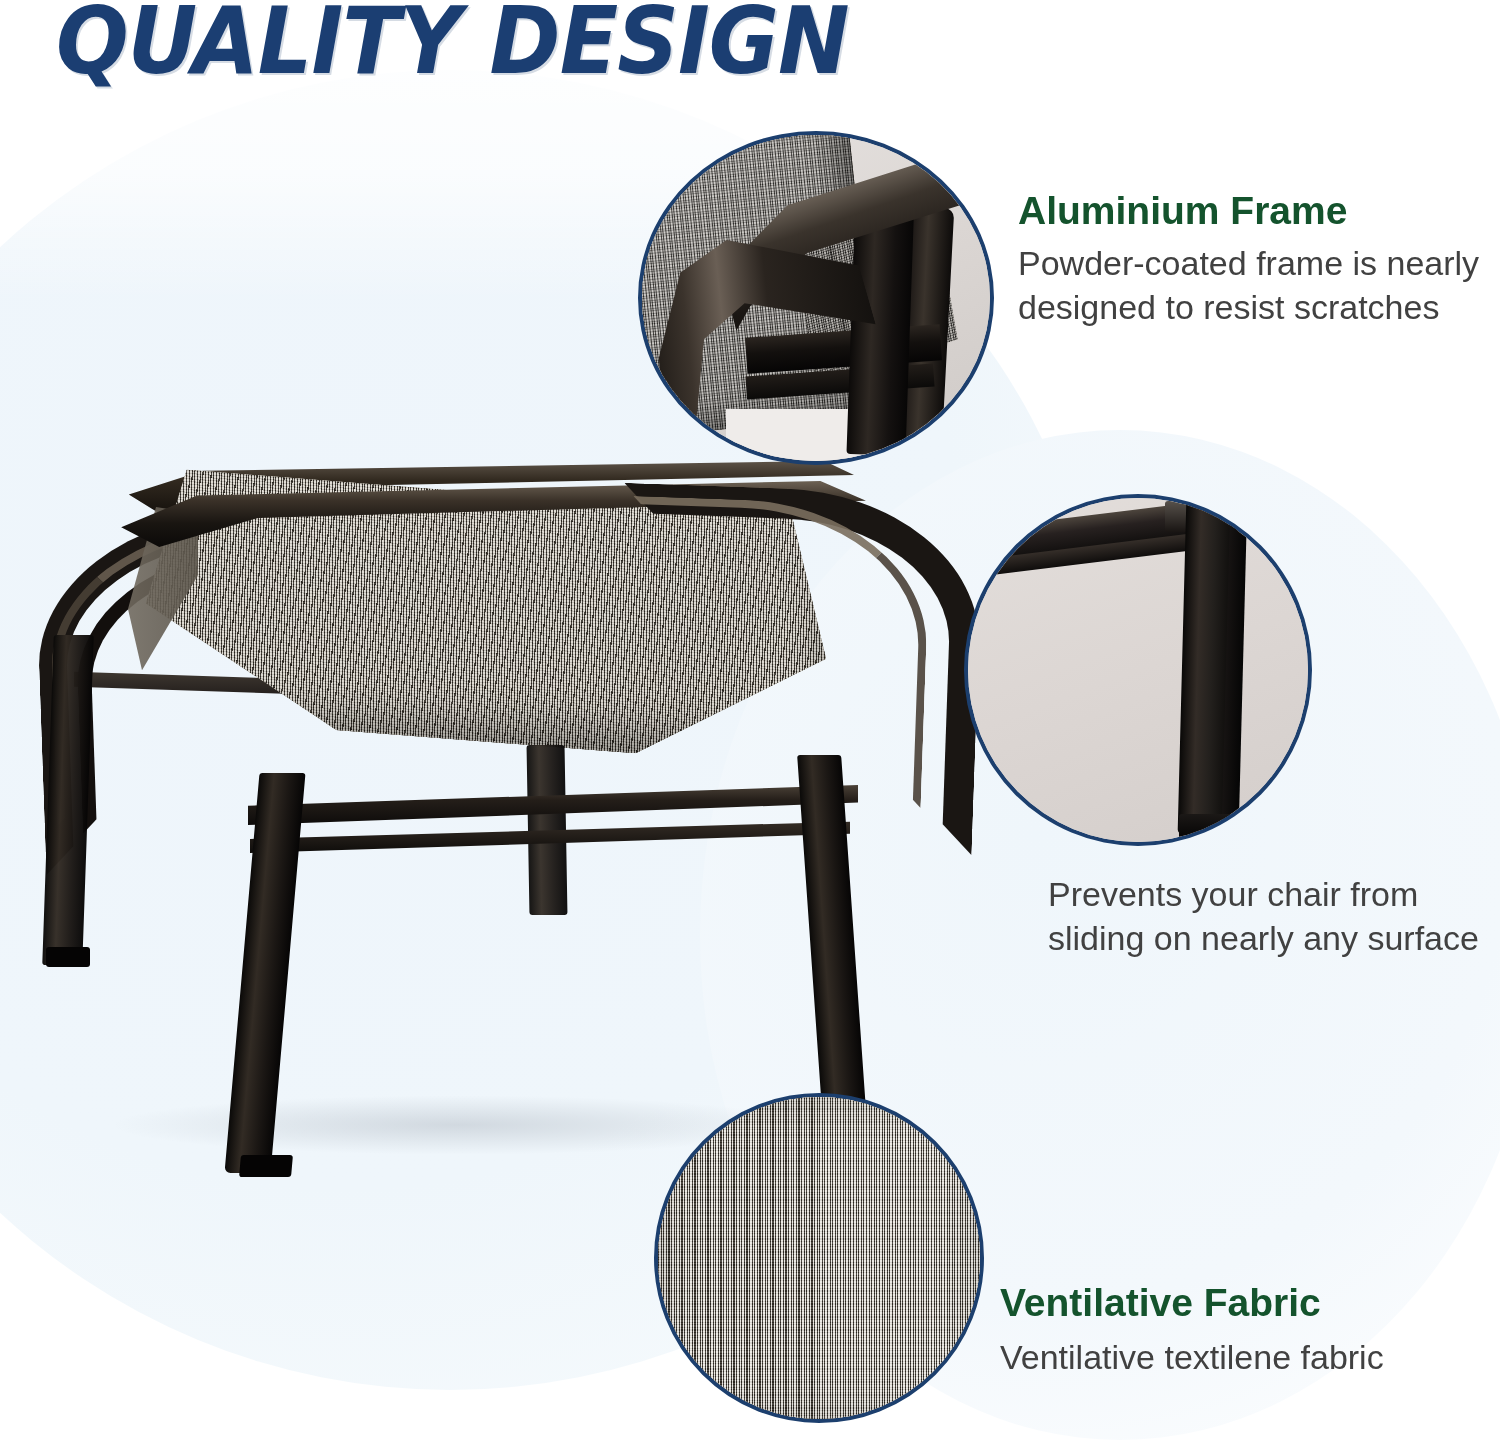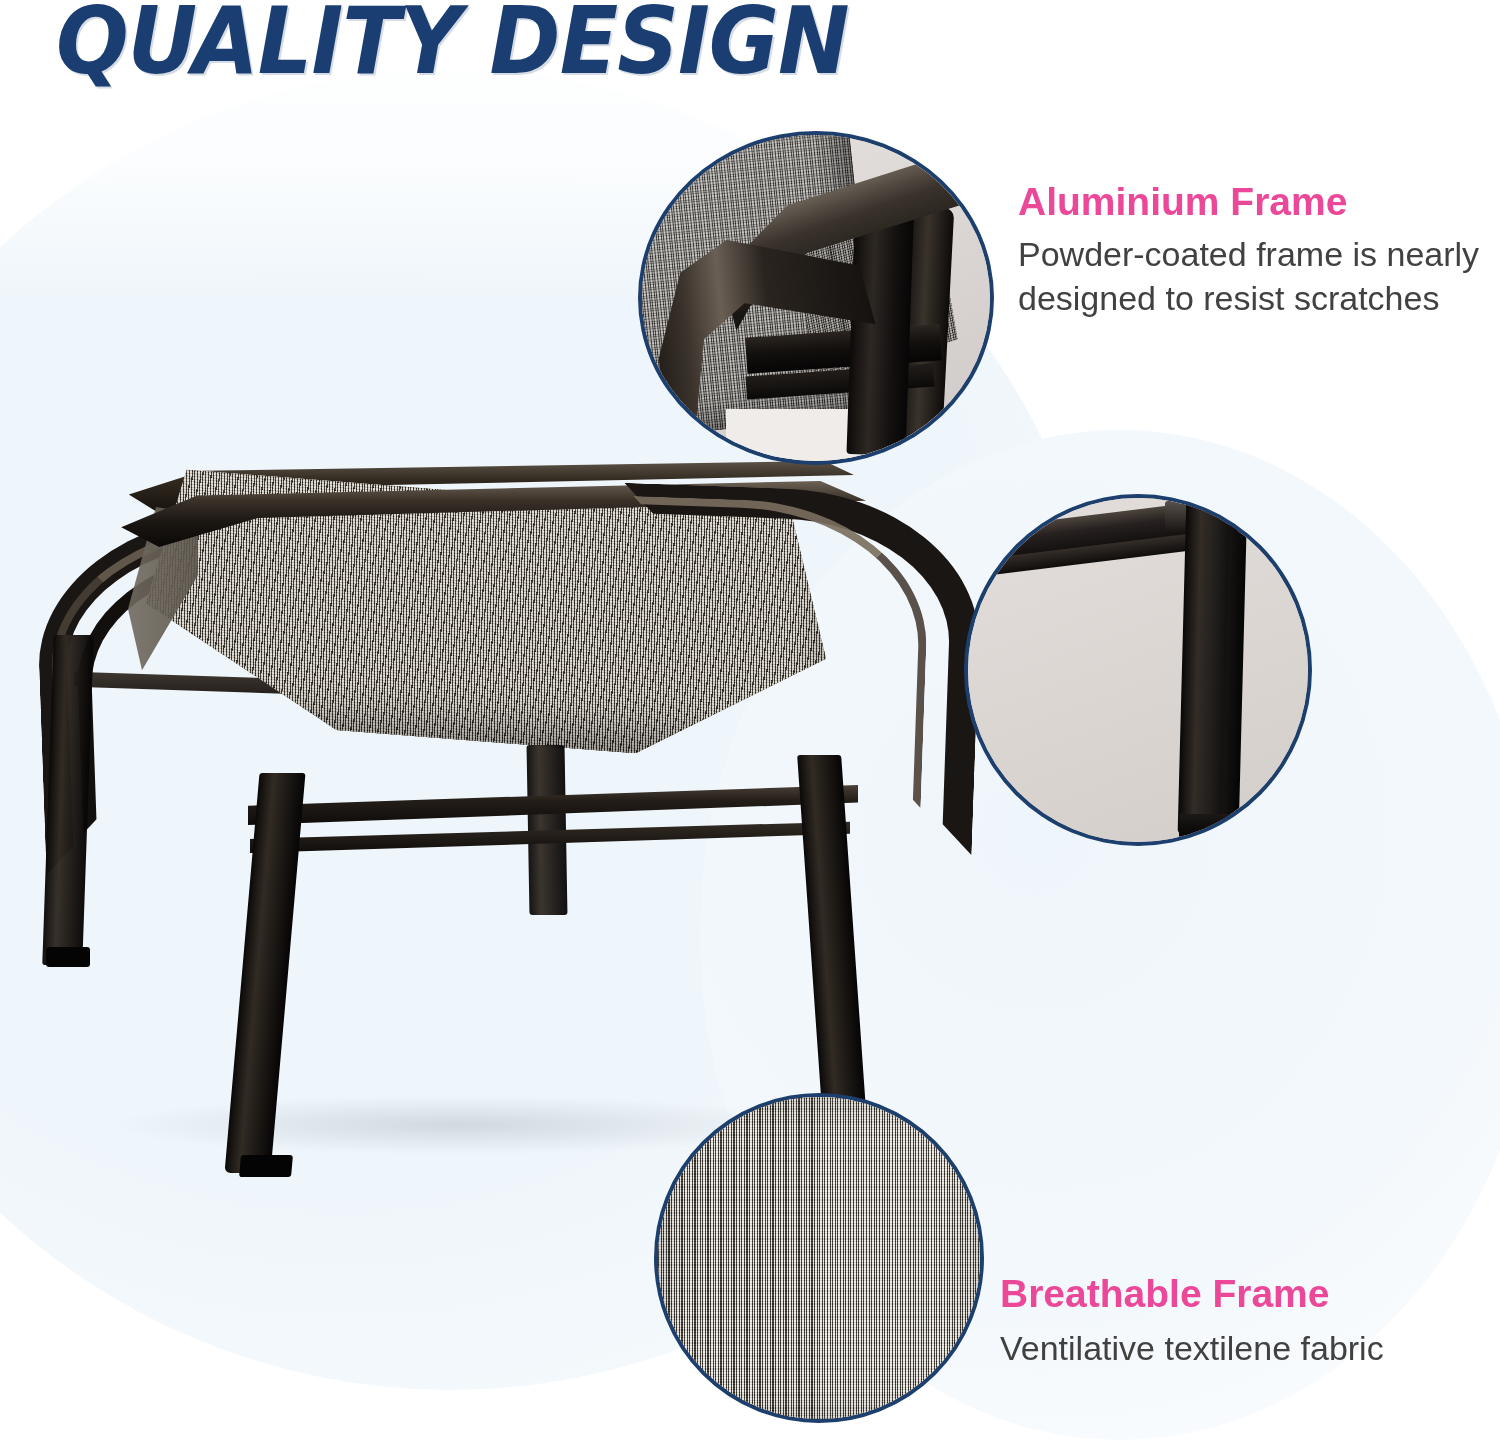--- a/index.html
+++ b/index.html
@@ -173,21 +173,21 @@
       clip-path:polygon(0 20%,100% 52%,100% 96%,0 64%);opacity:.95;}
 
   
   .p-foot{position:absolute;background:#050404;border-radius:3px;}
   #footFL{left:222px;top:700px;width:52px;height:22px;transform:skewX(-5deg);}
   #footFR{left:790px;top:648px;width:48px;height:20px;transform:skewX(4deg);}
   #footBL{left:28px;top:492px;width:44px;height:20px;}
 
   
   .feature{position:absolute;}
-  .f-title{font-size:39px;font-weight:700;color:#ec4899;line-height:1.12;margin:4px 0 8px 0;}
+  .f-title{font-size:39px;font-weight:700;color:#14532d;line-height:1.12;margin:13px 0 8px 0;}
   .f-body{font-size:34px;font-weight:400;color:#414141;line-height:1.30;margin:0;}
 
   #feat-1{left:1018px;top:176px;width:468px;}
   #feat-2{left:1048px;top:872px;width:445px;}
   #feat-3{left:1000px;top:1268px;width:495px;}
   #feat-3 .f-title{margin-bottom:10px;}
 </style>
 </head>
 <body>
 
@@ -253,18 +253,19 @@
 <div class="circle" id="circle-fabric">
   <div class="c3-weave"></div>
 </div>
 
 <div class="feature" id="feat-1">
   <p class="f-title">Aluminium Frame</p>
   <p class="f-body">Powder-coated frame is nearly designed to resist scratches</p>
 </div>
 
 <div class="feature" id="feat-2">
+  <p class="f-body">Prevents your chair from sliding on nearly any surface</p>
 </div>
 
 <div class="feature" id="feat-3">
-  <p class="f-title">Breathable Frame</p>
+  <p class="f-title">Ventilative Fabric</p>
   <p class="f-body">Ventilative textilene fabric</p>
 </div>
 
 </body></html>

